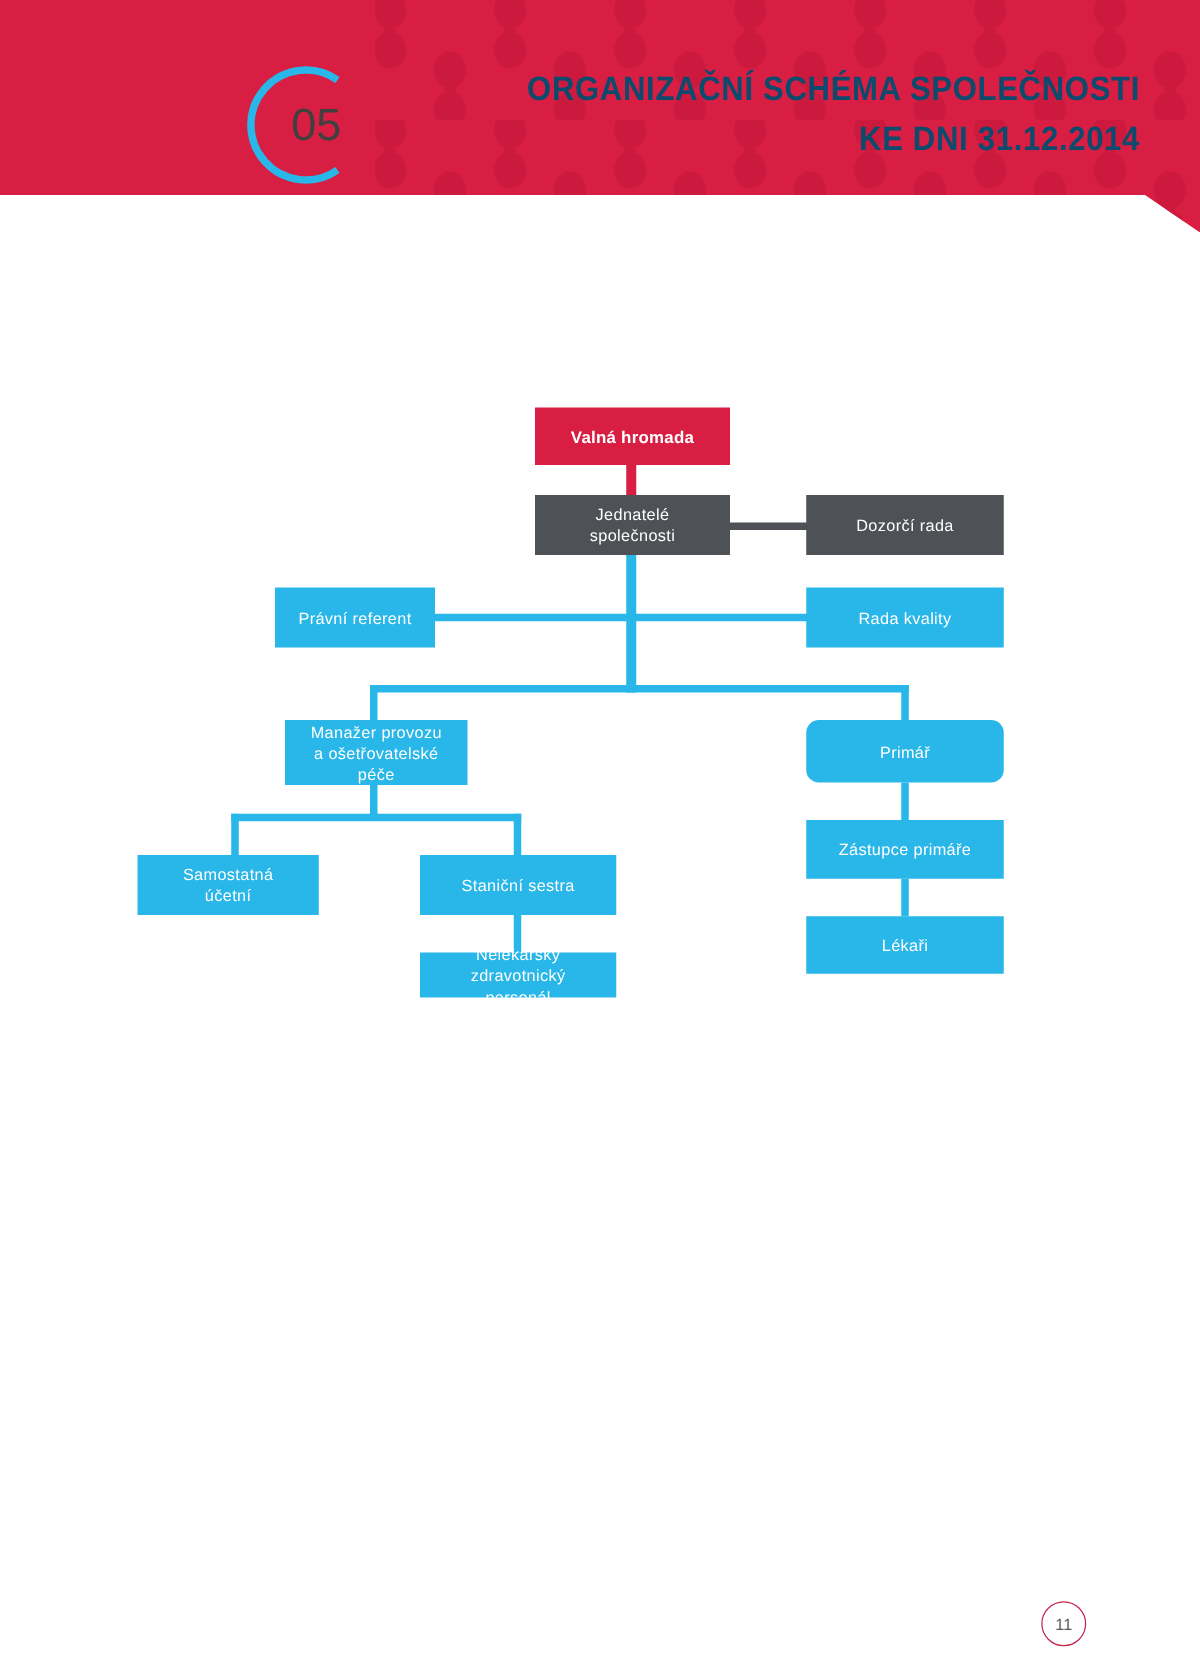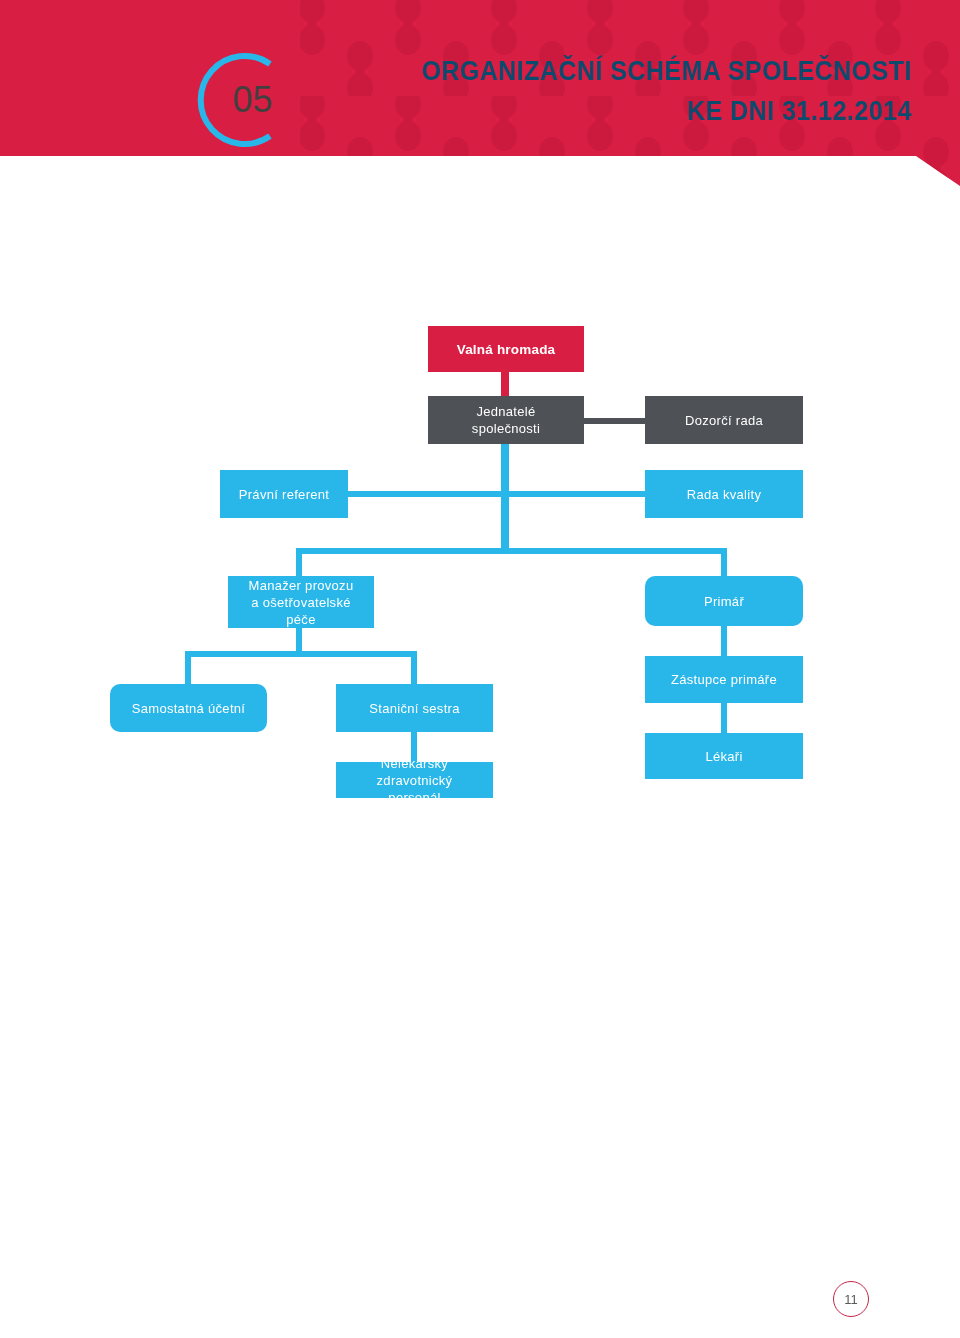--- a/index.html
+++ b/index.html
@@ -251,21 +251,21 @@
 
   <div class="node node-cyan" style="left:228px; top:576px; width:146px; height:52px; flex-direction:column;">
     <span>Manažer provozu</span>
     <span>a ošetřovatelské péče</span>
   </div>
 
   <div class="node node-cyan" style="left:645px; top:576px; width:158px; height:50px;border-radius:10px;">
     <span>Primář</span>
   </div>
 
-  <div class="node node-cyan" style="left:110px; top:684px; width:157px; height:48px;border-radius:10px;">
+  <div class="node node-cyan" style="left:110px; top:684px; width:145px; height:48px;">
     <span>Samostatná účetní</span>
   </div>
 
   <div class="node node-cyan" style="left:336px; top:684px; width:157px; height:48px;">
     <span>Staniční sestra</span>
   </div>
 
   <div class="node node-cyan" style="left:645px; top:656px; width:158px; height:47px;">
     <span>Zástupce primáře</span>
   </div>

